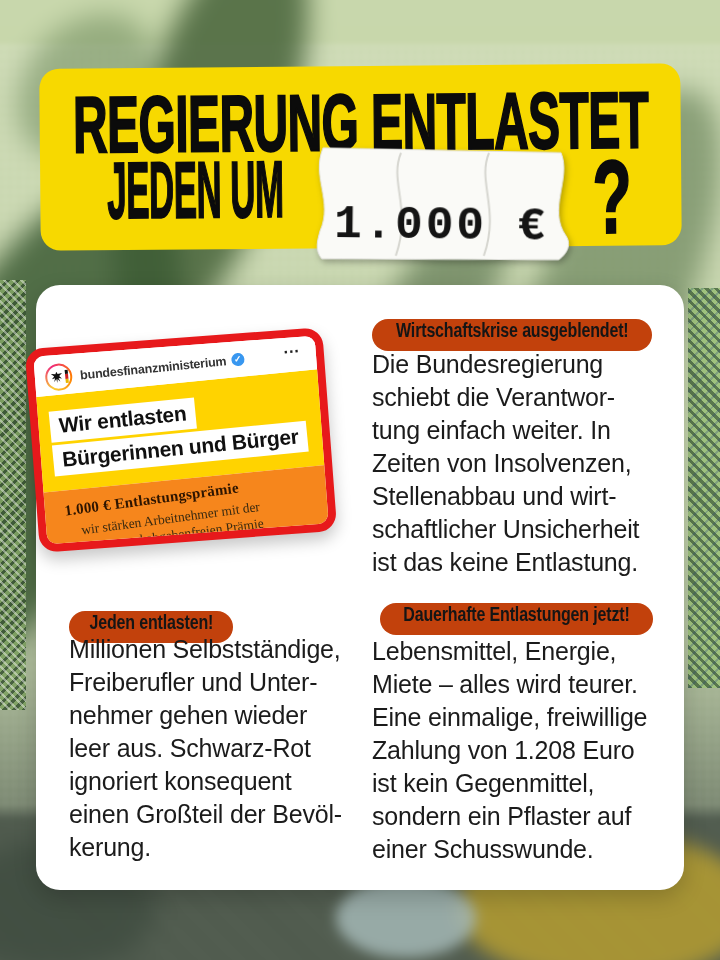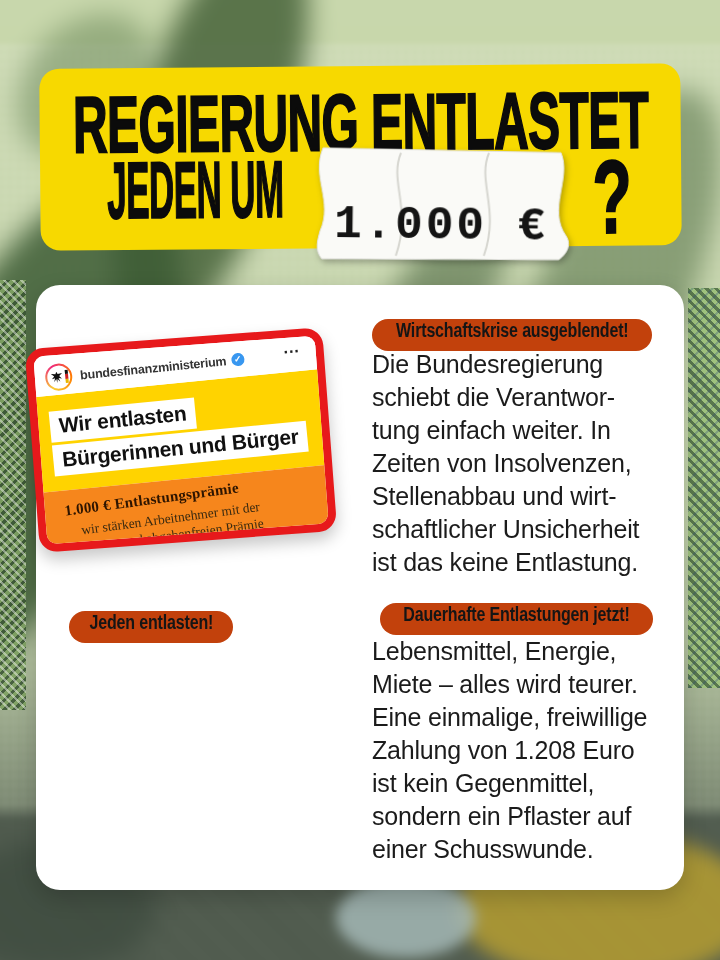--- a/index.html
+++ b/index.html
@@ -175,20 +175,27 @@
 schiebt die Verantwor-
 tung einfach weiter. In
 Zeiten von Insolvenzen,
 Stellenabbau und wirt-
 schaftlicher Unsicherheit
 ist das keine Entlastung.</div>
 
     <div class="badge badge-bl">
       <span>Jeden entlasten!</span>
     </div>
+    <div class="para para-bl">Millionen Selbstständige,
+Freiberufler und Unter-
+nehmer gehen wieder
+leer aus. Schwarz-Rot
+ignoriert konsequent
+einen Großteil der Bevöl-
+kerung.</div>
 
     <div class="badge badge-br">
       <span>Dauerhafte Entlastungen jetzt!</span>
     </div>
     <div class="para para-br">Lebensmittel, Energie,
 Miete – alles wird teurer.
 Eine einmalige, freiwillige
 Zahlung von 1.208 Euro
 ist kein Gegenmittel,
 sondern ein Pflaster auf

